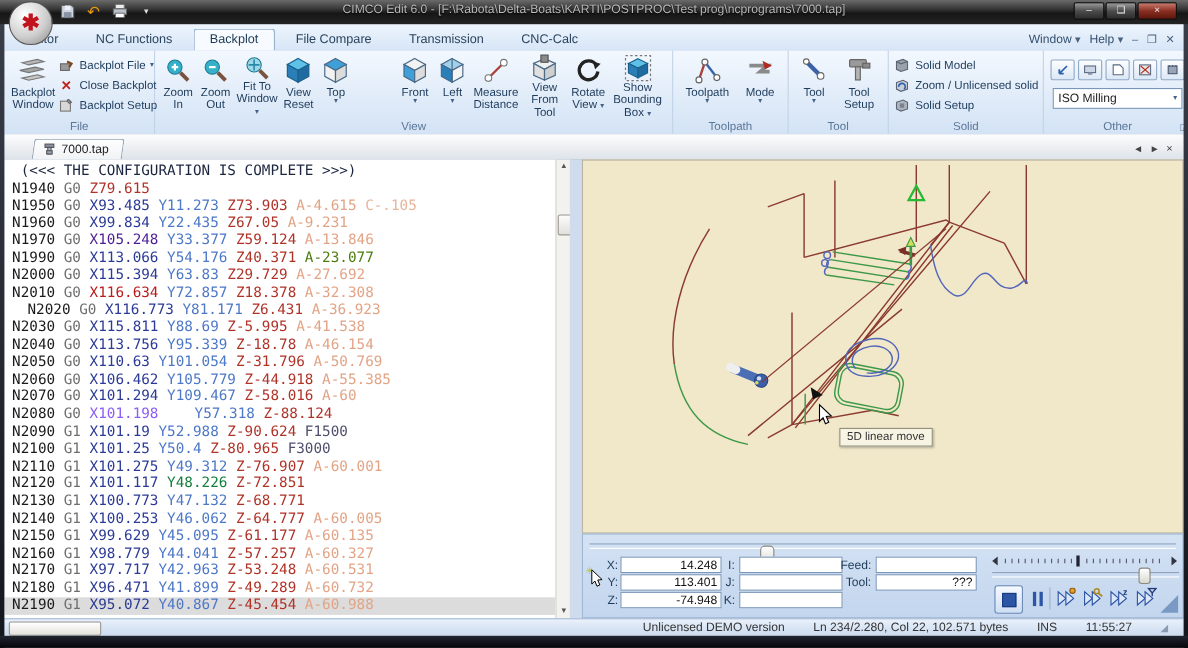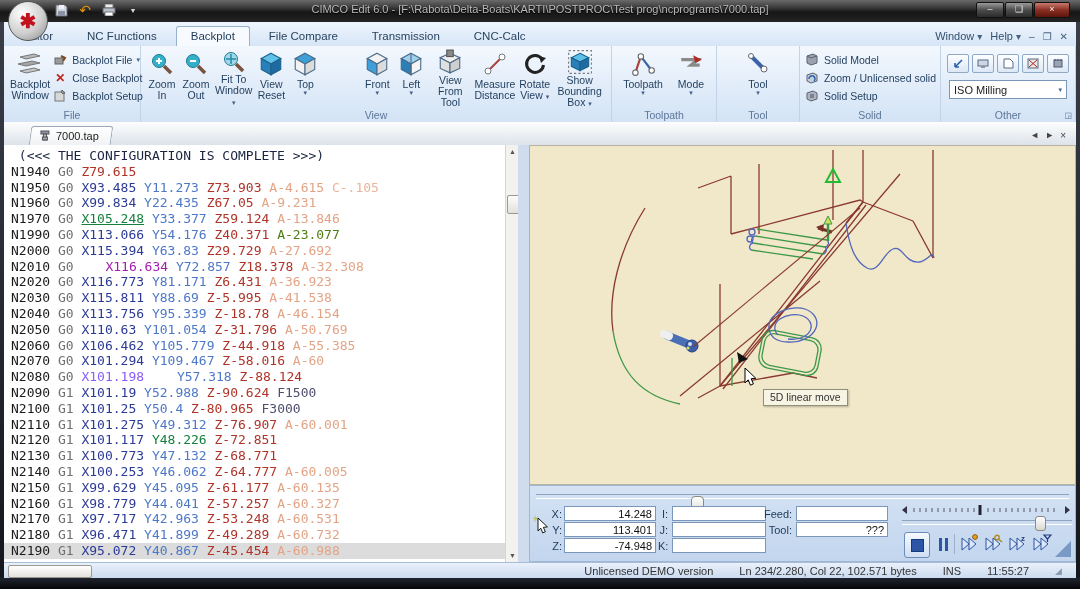--- a/index.html
+++ b/index.html
@@ -235,38 +235,38 @@
               <polygon points="12,2 21,7 12,12 3,7" fill="#9fd0ec" stroke="#4a6a88"></polygon>
               <polygon points="3,7 12,12 12,22 3,17" fill="#2a7fb8" stroke="#4a6a88"></polygon>
               <polygon points="21,7 12,12 12,22 21,17" fill="#f4f4f4" stroke="#4a6a88"></polygon>
               <path d="M12,2 L12,22" stroke="#4a6a88"></path>
             </svg>
           </span>
       <span class="lbl"><span>Left</span><span class="dd">▾</span></span>
     </div>
     <div class="rbtn" style="width:52px;">
       <span class="ric">
+            <svg width="24" height="24" viewBox="0 0 24 24">
+              <line x1="5" y1="19" x2="19" y2="5" stroke="#a8433a" stroke-width="2"></line>
+              <circle cx="5" cy="19" r="3" fill="#fff" stroke="#777"></circle>
+              <circle cx="19" cy="5" r="3" fill="#fff" stroke="#777"></circle>
+            </svg>
+          </span>
+      <span class="lbl">Measure Distance</span>
+    </div>
+    <div class="rbtn" style="width:52px;">
+      <span class="ric">
             <svg width="26" height="26" viewBox="0 0 24 24">
               <polygon points="12,4 21,8 12,13 3,8" fill="#f0f0f0" stroke="#4a6a88"></polygon>
               <polygon points="3,8 12,13 12,22 3,18" fill="#e0e0e0" stroke="#4a6a88"></polygon>
               <polygon points="21,8 12,13 12,22 21,18" fill="#cfcfcf" stroke="#4a6a88"></polygon>
               <rect x="9" y="1" width="6" height="6" fill="#8a8a8a" stroke="#555"></rect>
             </svg>
           </span>
       <span class="lbl">View From Tool</span>
-    </div>
-    <div class="rbtn" style="width:52px;">
-      <span class="ric">
-            <svg width="24" height="24" viewBox="0 0 24 24">
-              <line x1="5" y1="19" x2="19" y2="5" stroke="#a8433a" stroke-width="2"></line>
-              <circle cx="5" cy="19" r="3" fill="#fff" stroke="#777"></circle>
-              <circle cx="19" cy="5" r="3" fill="#fff" stroke="#777"></circle>
-            </svg>
-          </span>
-      <span class="lbl">Measure Distance</span>
     </div>
     <div class="rbtn" style="width:40px;">
       <span class="ric">
             <svg width="24" height="24" viewBox="0 0 24 24">
               <path d="M19,7 A8.5,8.5 0 1 0 20.5,13" fill="none" stroke="#222" stroke-width="3"></path>
               <polygon points="16,4 23,6 18,11" fill="#222"></polygon>
             </svg>
           </span>
       <span class="lbl"><span>Rotate View</span> <span class="dd" style="display:inline">▾</span></span>
     </div>
@@ -312,20 +312,30 @@
   <div class="rgroup" style="width:88px;justify-content:center;">
     <div class="rbtn" style="width:34px;">
       <span class="ric">
             <svg width="24" height="24" viewBox="0 0 24 24">
               <line x1="6" y1="5" x2="17" y2="16" stroke="#3a62a8" stroke-width="4"></line>
               <circle cx="5" cy="4" r="2.5" fill="#fff" stroke="#666"></circle>
               <circle cx="18" cy="17" r="3" fill="#fff" stroke="#666"></circle>
             </svg>
           </span>
       <span class="lbl"><span>Tool</span><span class="dd">▾</span></span>
+    </div>
+    <div class="rbtn" style="width:40px;">
+      <span class="ric">
+            <svg width="26" height="26" viewBox="0 0 24 24">
+              <rect x="4" y="3" width="14" height="6" rx="1" fill="#9a9a9a" stroke="#666"></rect>
+              <rect x="9" y="9" width="4" height="11" fill="#b5b5b5" stroke="#666"></rect>
+              <rect x="15" y="6" width="6" height="4" fill="#8a8a8a" stroke="#666"></rect>
+            </svg>
+          </span>
+      <span class="lbl">Tool Setup</span>
     </div>
     <div class="glabel">Tool</div>
   </div>
 
   <div class="rgroup" style="width:152px;">
     <div class="bigcol">
       <div class="rsmall">
         <span class="sic">
               <svg width="14" height="13" viewBox="0 0 14 13">
                 <path d="M2,3 l6,-2 l4,2 v7 l-6,2 l-4,-2 z" fill="#9aa2ae" stroke="#5a6472"></path>
@@ -413,25 +423,25 @@
     <span style="font-size:10px;">×</span>
   </div>
 </div>
 
 <div id="editor">
   <div id="code-lines">
         <div class="code-line"><span style="color: rgb(28, 37, 64);"> (&lt;&lt;&lt; THE CONFIGURATION IS COMPLETE &gt;&gt;&gt;)</span></div>
         <div class="code-line"><span style="color: rgb(26, 26, 26);">N1940</span> <span style="color: rgb(111, 111, 111);">G0</span> <span style="color: rgb(176, 51, 40);">Z79.615</span></div>
         <div class="code-line"><span style="color: rgb(26, 26, 26);">N1950</span> <span style="color: rgb(111, 111, 111);">G0</span> <span style="color: rgb(43, 58, 150);">X93.485</span> <span style="color: rgb(77, 120, 200);">Y11.273</span> <span style="color: rgb(176, 51, 40);">Z73.903</span> <span style="color: rgb(227, 164, 134);">A-4.615</span> <span style="color: rgb(232, 180, 154);">C-.105</span></div>
         <div class="code-line"><span style="color: rgb(26, 26, 26);">N1960</span> <span style="color: rgb(111, 111, 111);">G0</span> <span style="color: rgb(43, 58, 150);">X99.834</span> <span style="color: rgb(77, 120, 200);">Y22.435</span> <span style="color: rgb(176, 51, 40);">Z67.05</span> <span style="color: rgb(227, 164, 134);">A-9.231</span></div>
-        <div class="code-line"><span style="color: rgb(26, 26, 26);">N1970</span> <span style="color: rgb(111, 111, 111);">G0</span> <span style="color: #15803d; text-decoration: underline;">X105.248</span> <span style="color: rgb(77, 120, 200);">Y33.377</span> <span style="color: rgb(176, 51, 40);">Z59.124</span> <span style="color: rgb(227, 164, 134);">A-13.846</span></div>
+        <div class="code-line"><span style="color: rgb(26, 26, 26);">N1970</span> <span style="color: rgb(111, 111, 111);">G0</span> <span style="color: #4c1d95;">X105.248</span> <span style="color: rgb(77, 120, 200);">Y33.377</span> <span style="color: rgb(176, 51, 40);">Z59.124</span> <span style="color: rgb(227, 164, 134);">A-13.846</span></div>
         <div class="code-line"><span style="color: rgb(26, 26, 26);">N1990</span> <span style="color: rgb(111, 111, 111);">G0</span> <span style="color: rgb(43, 58, 150);">X113.066</span> <span style="color: rgb(77, 120, 200);">Y54.176</span> <span style="color: rgb(176, 51, 40);">Z40.371</span> <span style="color: #4d7c0f;">A-23.077</span></div>
         <div class="code-line"><span style="color: rgb(26, 26, 26);">N2000</span> <span style="color: rgb(111, 111, 111);">G0</span> <span style="color: rgb(43, 58, 150);">X115.394</span> <span style="color: rgb(77, 120, 200);">Y63.83</span> <span style="color: rgb(176, 51, 40);">Z29.729</span> <span style="color: rgb(227, 164, 134);">A-27.692</span></div>
-        <div class="code-line"><span style="color: rgb(26, 26, 26);">N2010</span> <span style="color: rgb(111, 111, 111);">G0</span> <span style="color: #a21caf; margin-left: 24px;">X116.634</span> <span style="color: rgb(77, 120, 200);">Y72.857</span> <span style="color: rgb(176, 51, 40);">Z18.378</span> <span style="color: rgb(227, 164, 134);">A-32.308</span></div>
-        <div class="code-line"><span style="color: rgb(26, 26, 26);">N2020</span> <span style="color: rgb(111, 111, 111);">G0</span> <span style="color: rgb(43, 58, 150);">X116.773</span> <span style="color: rgb(77, 120, 200);">Y81.171</span> <span style="color: rgb(176, 51, 40);">Z6.431</span> <span style="color: rgb(227, 164, 134);">A-36.923</span></div>
+        <div class="code-line"><span style="color: rgb(26, 26, 26);">N2010</span> <span style="color: rgb(111, 111, 111);">G0</span> <span style="color: #b91c1c;">X116.634</span> <span style="color: rgb(77, 120, 200);">Y72.857</span> <span style="color: rgb(176, 51, 40);">Z18.378</span> <span style="color: rgb(227, 164, 134);">A-32.308</span></div>
+        <div class="code-line"><span style="color: rgb(26, 26, 26); margin-left: 14px;">N2020</span> <span style="color: rgb(111, 111, 111);">G0</span> <span style="color: rgb(43, 58, 150);">X116.773</span> <span style="color: rgb(77, 120, 200);">Y81.171</span> <span style="color: rgb(176, 51, 40);">Z6.431</span> <span style="color: rgb(227, 164, 134);">A-36.923</span></div>
         <div class="code-line"><span style="color: rgb(26, 26, 26);">N2030</span> <span style="color: rgb(111, 111, 111);">G0</span> <span style="color: rgb(43, 58, 150);">X115.811</span> <span style="color: rgb(77, 120, 200);">Y88.69</span> <span style="color: rgb(176, 51, 40);">Z-5.995</span> <span style="color: rgb(227, 164, 134);">A-41.538</span></div>
         <div class="code-line"><span style="color: rgb(26, 26, 26);">N2040</span> <span style="color: rgb(111, 111, 111);">G0</span> <span style="color: rgb(43, 58, 150);">X113.756</span> <span style="color: rgb(77, 120, 200);">Y95.339</span> <span style="color: rgb(176, 51, 40);">Z-18.78</span> <span style="color: rgb(227, 164, 134);">A-46.154</span></div>
         <div class="code-line"><span style="color: rgb(26, 26, 26);">N2050</span> <span style="color: rgb(111, 111, 111);">G0</span> <span style="color: rgb(43, 58, 150);">X110.63</span> <span style="color: rgb(77, 120, 200);">Y101.054</span> <span style="color: rgb(176, 51, 40);">Z-31.796</span> <span style="color: rgb(227, 164, 134);">A-50.769</span></div>
         <div class="code-line"><span style="color: rgb(26, 26, 26);">N2060</span> <span style="color: rgb(111, 111, 111);">G0</span> <span style="color: rgb(43, 58, 150);">X106.462</span> <span style="color: rgb(77, 120, 200);">Y105.779</span> <span style="color: rgb(176, 51, 40);">Z-44.918</span> <span style="color: rgb(227, 164, 134);">A-55.385</span></div>
         <div class="code-line"><span style="color: rgb(26, 26, 26);">N2070</span> <span style="color: rgb(111, 111, 111);">G0</span> <span style="color: rgb(43, 58, 150);">X101.294</span> <span style="color: rgb(77, 120, 200);">Y109.467</span> <span style="color: rgb(176, 51, 40);">Z-58.016</span> <span style="color: rgb(227, 164, 134);">A-60</span></div>
         <div class="code-line"><span style="color: rgb(26, 26, 26);">N2080</span> <span style="color: rgb(111, 111, 111);">G0</span> <span style="color: #8b5cf6;">X101.198</span> <span style="color: rgb(77, 120, 200); margin-left: 25px;">Y57.318</span> <span style="color: rgb(176, 51, 40);">Z-88.124</span></div>
         <div class="code-line"><span style="color: rgb(26, 26, 26);">N2090</span> <span style="color: rgb(111, 111, 111);">G1</span> <span style="color: rgb(43, 58, 150);">X101.19</span> <span style="color: rgb(77, 120, 200);">Y52.988</span> <span style="color: rgb(176, 51, 40);">Z-90.624</span> <span style="color: rgb(79, 79, 110);">F1500</span></div>
         <div class="code-line"><span style="color: rgb(26, 26, 26);">N2100</span> <span style="color: rgb(111, 111, 111);">G1</span> <span style="color: rgb(43, 58, 150);">X101.25</span> <span style="color: rgb(77, 120, 200);">Y50.4</span> <span style="color: rgb(176, 51, 40);">Z-80.965</span> <span style="color: rgb(79, 79, 110);">F3000</span></div>
         <div class="code-line"><span style="color: rgb(26, 26, 26);">N2110</span> <span style="color: rgb(111, 111, 111);">G1</span> <span style="color: rgb(43, 58, 150);">X101.275</span> <span style="color: rgb(77, 120, 200);">Y49.312</span> <span style="color: rgb(176, 51, 40);">Z-76.907</span> <span style="color: rgb(227, 164, 134);">A-60.001</span></div>
         <div class="code-line"><span style="color: rgb(26, 26, 26);">N2120</span> <span style="color: rgb(111, 111, 111);">G1</span> <span style="color: rgb(43, 58, 150);">X101.117</span> <span style="color: #15803d;">Y48.226</span> <span style="color: rgb(176, 51, 40);">Z-72.851</span></div>

